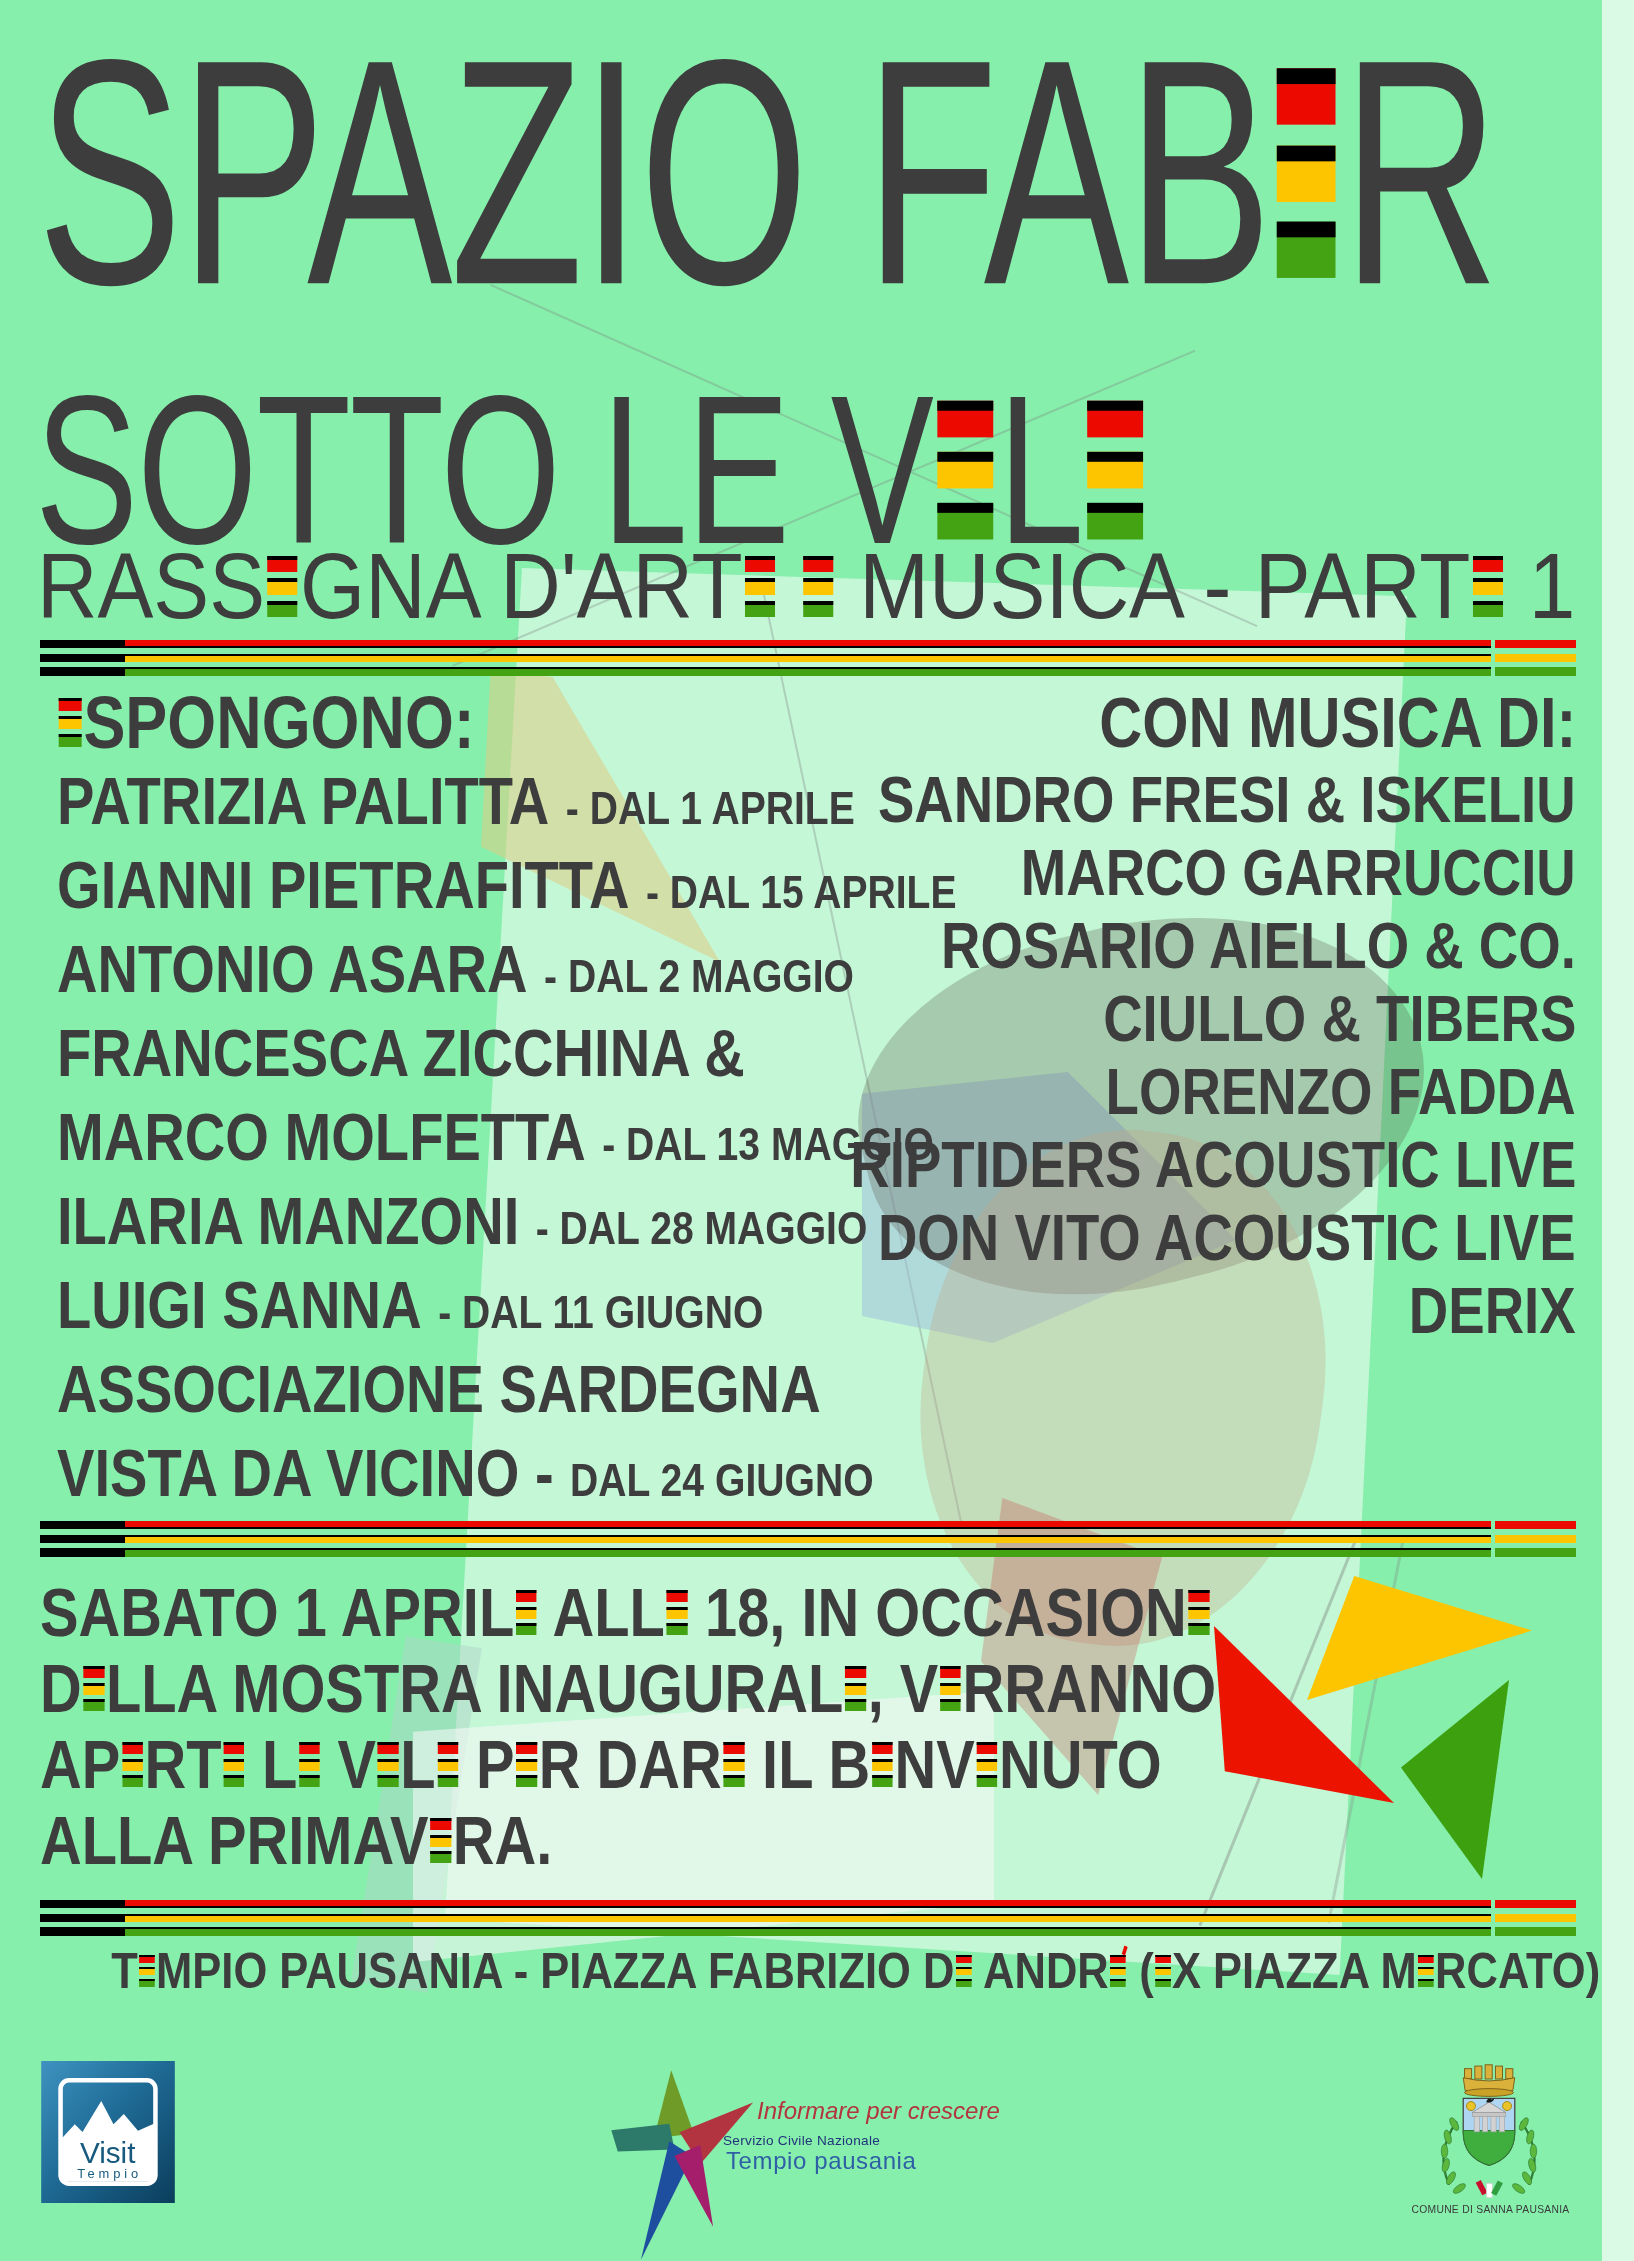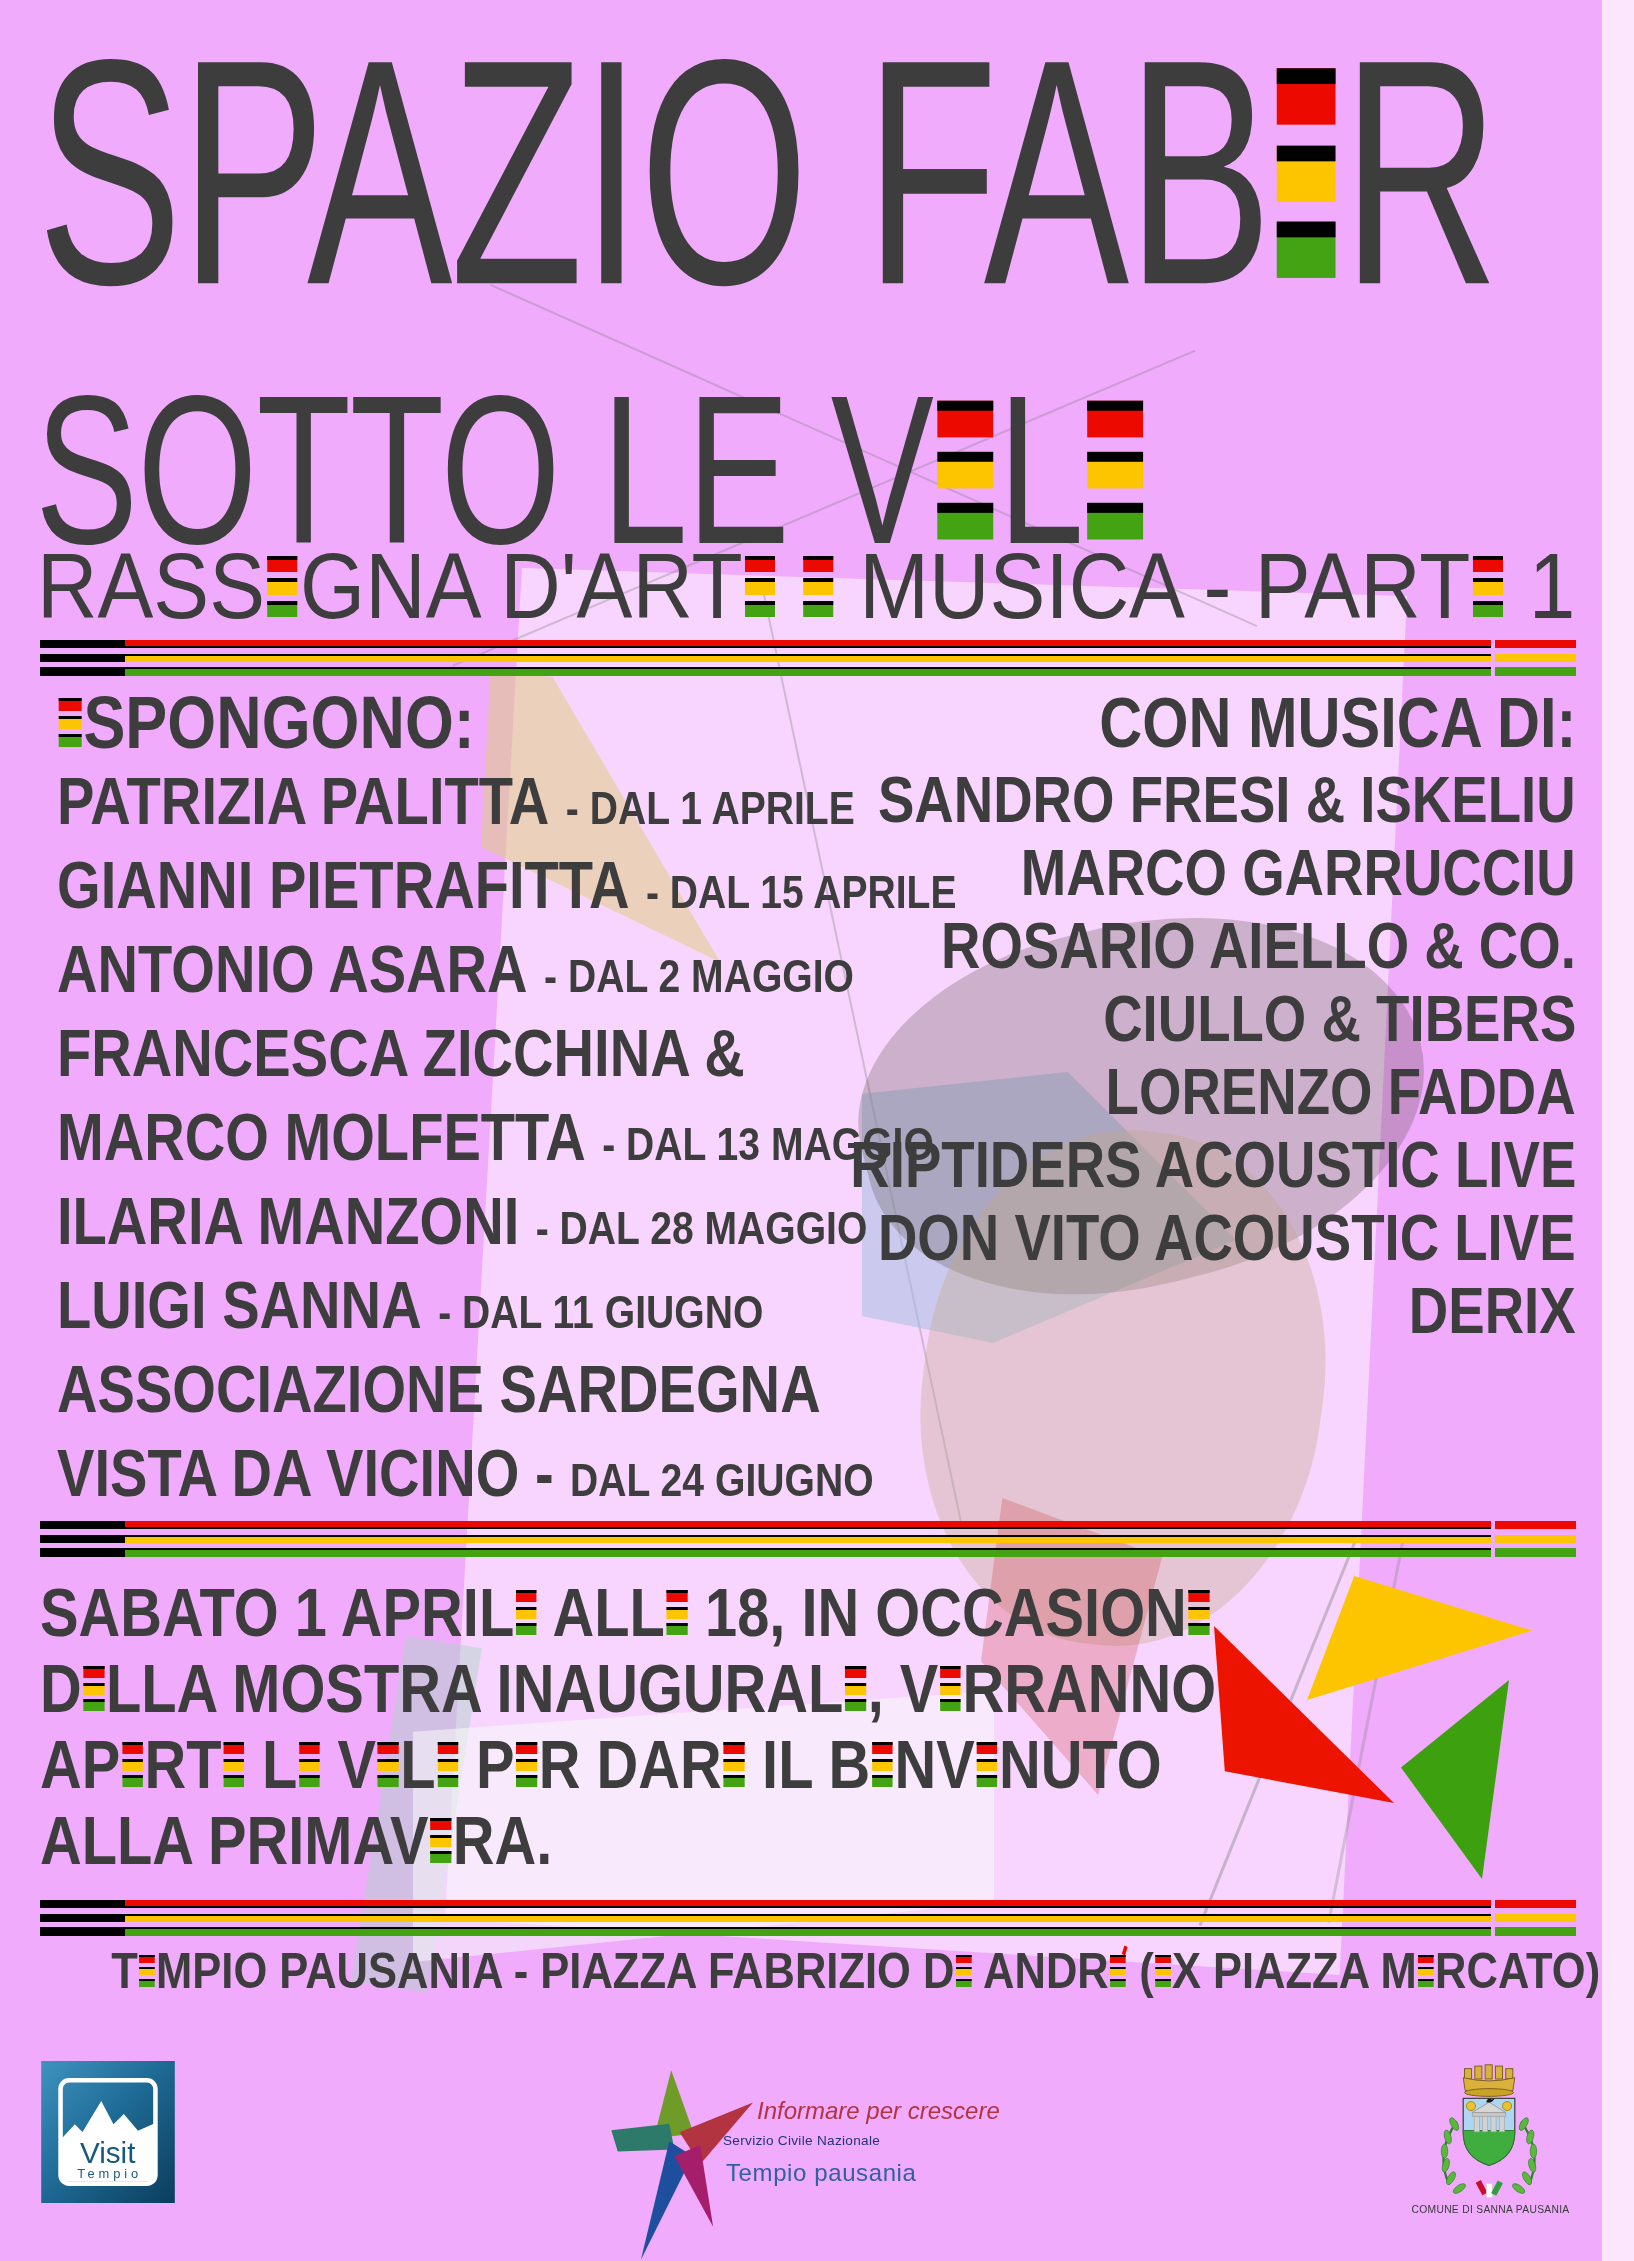--- a/index.html
+++ b/index.html
@@ -1,18 +1,18 @@
 <!DOCTYPE html>
 <html style="font-size:10.3px"><head>
 <meta charset="utf-8">
 <style>
   html,body{margin:0;padding:0;background:#cfcfcf;}
   .poster{
     position:relative;width:1634px;height:2261px;overflow:hidden;
-    background:#f0abfc;color:#3d3d3d;
+    background:#86efac;color:#3d3d3d;
     font-family:"Liberation Sans",sans-serif;
   }
   
   .bg{position:absolute;z-index:0;}
   .art-canvas{left:445px;top:568px;width:962px;height:1407px;background:rgba(255,255,255,.5);
     clip-path:polygon(8% 0,100% 2%,93% 100%,0 96%);}
   .sketch{background:rgba(125,125,125,.32);}
   .sk1{left:491px;top:284px;width:839px;height:1.9px;transform:rotate(24deg);transform-origin:left top;}
   .sk2{left:452px;top:665px;width:807px;height:1.9px;transform:rotate(-23deg);transform-origin:left top;}
   .sk3{left:762px;top:581px;width:968px;height:1.9px;transform:rotate(78deg);transform-origin:left top;}
@@ -86,21 +86,21 @@
   
   .venue{position:absolute;left:0;top:1942px;width:1634px;text-align:center;z-index:2;
     font-size:50px;line-height:59px;font-weight:700;}
   .venue-inner{display:inline-block;white-space:nowrap;transform:scaleX(.87);transform-origin:center top;}
   
   .visit-logo{left:41px;top:2061px;z-index:2;}
   .scn-star{left:610px;top:2069px;z-index:2;}
   .scn-text{position:absolute;z-index:2;}
   .scn-tagline{left:757px;top:2097px;font-size:24px;font-style:italic;font-weight:400;color:#b23441;white-space:nowrap;}
   .scn-org{left:723px;top:2133px;font-size:13.6px;font-weight:400;color:#21337a;white-space:nowrap;letter-spacing:0.3px;}
-  .scn-city{left:726px;top:2147px;font-size:24px;font-weight:400;color:#2f5fa5;white-space:nowrap;letter-spacing:0.6px;margin-top:12px;}
+  .scn-city{left:726px;top:2147px;font-size:24px;font-weight:400;color:#2f5fa5;white-space:nowrap;letter-spacing:0.6px;}
   .comune-logo{left:1431px;top:2062px;z-index:2;}
   .comune-caption{position:absolute;left:1410px;top:2204px;width:161px;text-align:center;z-index:2;
     font-size:10.3px;color:#3a3a3a;letter-spacing:0.3px;white-space:nowrap;}
 </style>
 </head>
 <body>
 
 <div class="poster">
 
   <div>

